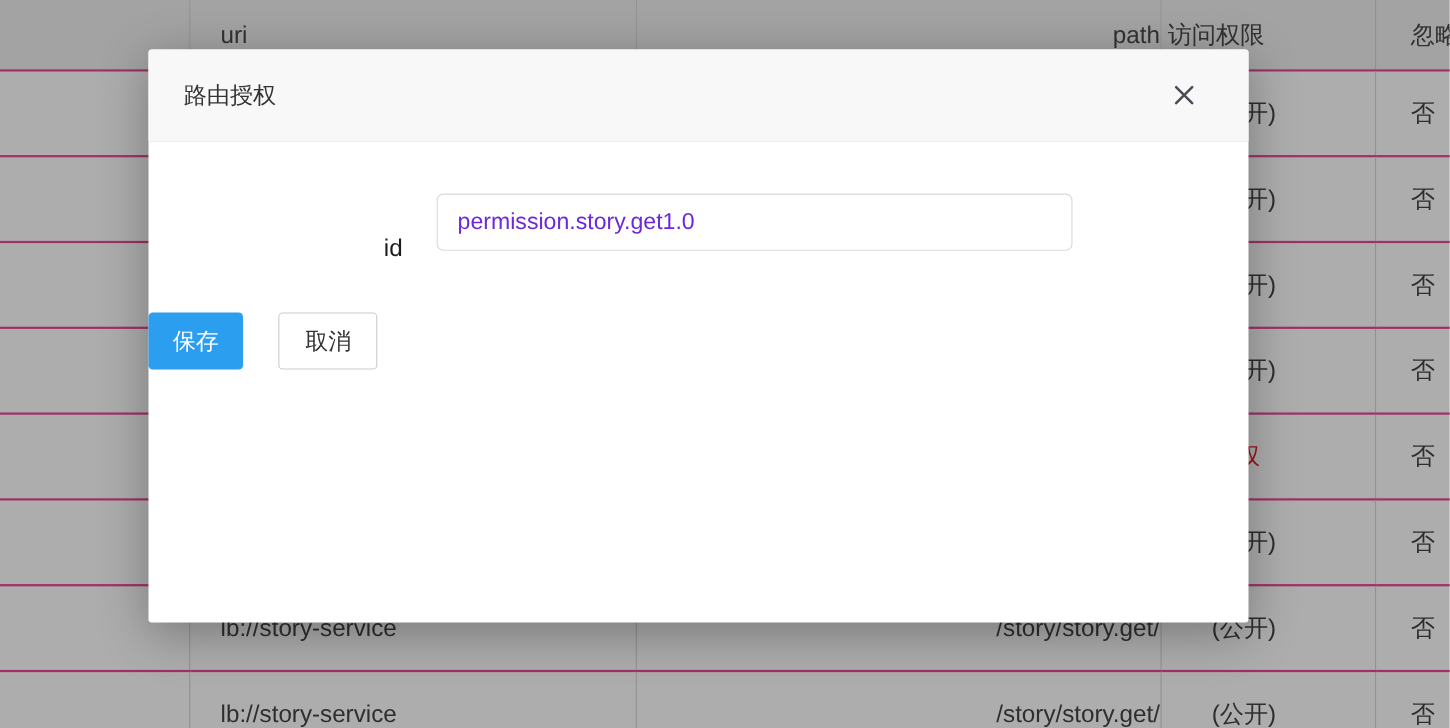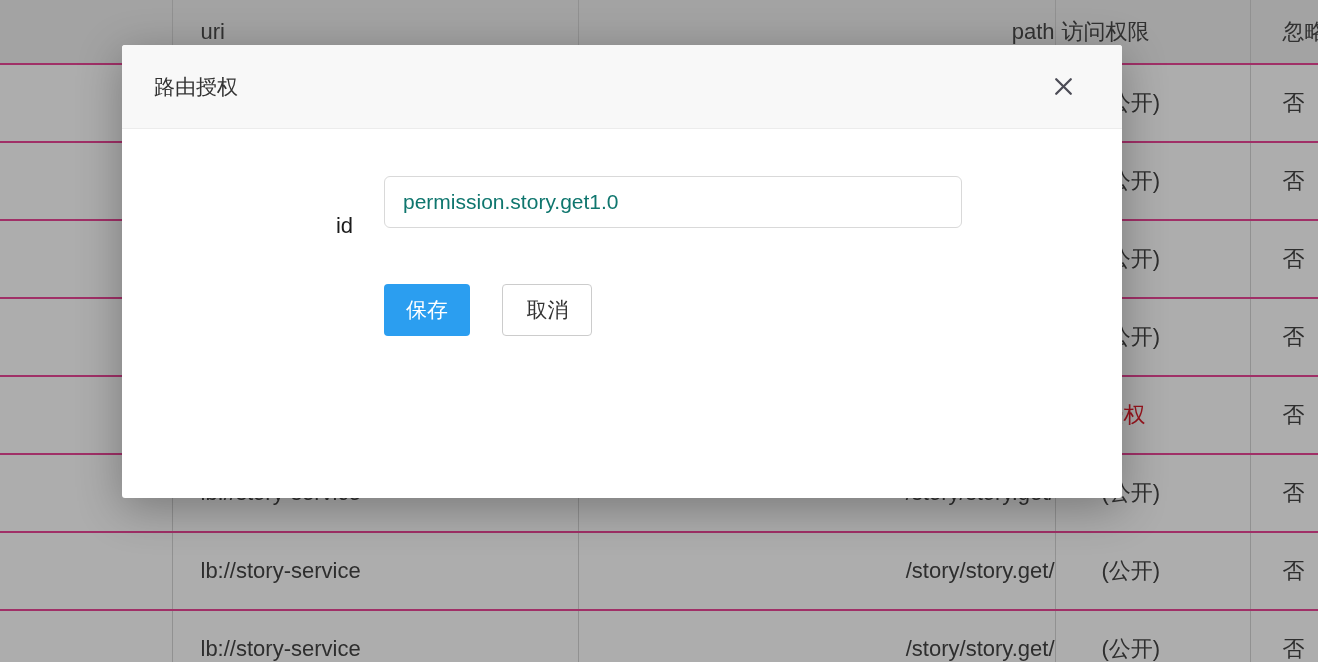--- a/index.html
+++ b/index.html
@@ -16,43 +16,43 @@
   td{height:78px;background:#ffffff;font-size:22px;color:#454545;}
   th.c1,td.c1{padding-left:28px;}
   th.c2,td.c2{padding-left:27px;text-align:right;}
   th.c3{padding-left:6px;}
   td.c3{padding-left:46px;}
   th.c4,td.c4{padding-left:32px;}
   td.red{color:#e01e2c;}
   
   .overlay{position:absolute;left:0;top:0;width:1318px;height:662px;background:rgba(0,0,0,0.32);}
   
-  .modal{position:absolute;left:122px;top:45px;width:1000px;height:453px;background:#fff;
+  .modal{position:absolute;left:135px;top:45px;width:1000px;height:521px;background:#fff;
          border-radius:3px;box-shadow:0 10px 45px rgba(0,0,0,0.30);}
   .modal-header{height:84px;background:#f8f8f8;border-bottom:1px solid #ececec;
                 border-radius:3px 3px 0 0;display:flex;align-items:center;
                 justify-content:space-between;padding:0 32px;box-sizing:border-box;}
   .modal-title{font-size:21px;color:#333;}
   .close-btn{background:none;border:none;padding:4px;cursor:pointer;line-height:0;margin-right:10px;}
   .form-row{display:flex;align-items:center;}
   .form-label{width:262px;text-align:right;padding-right:31px;box-sizing:border-box;
               font-size:22px;color:#1c1c1c;margin-top:48px;}
   .row-id{margin-top:47px;height:52px;}
   .text-input{width:578px;height:52px;box-sizing:border-box;border:1px solid #d9d9d9;
-              border-radius:6px;font-size:21px;color:#0f766e;padding:0 18px;outline:none;
+              border-radius:6px;font-size:21px;color:#6d28d9;padding:0 18px;outline:none;
               font-family:"Liberation Sans","DejaVu Sans",sans-serif;}
   .row-role{margin-top:72px;height:32px;}
   .checkbox-group{display:flex;align-items:center;}
   .cbx{width:32px;height:32px;border-radius:5px;box-sizing:border-box;cursor:pointer;
        display:flex;align-items:center;justify-content:center;background:#fff;border:2px solid #dcdcdc;}
   .cbx.checked{background:#5FB878;border:none;}
   .cbx-label{margin-left:20px;font-size:22px;color:#565656;cursor:pointer;}
   .cbx-item{display:flex;align-items:center;}
   .cbx-item + .cbx-item{margin-left:33px;}
-  .row-buttons{margin-top:56px;padding-left:262px;}
+  .row-buttons{margin-top:56px;}
   .btn{height:52px;border-radius:4px;font-size:21px;cursor:pointer;
        font-family:"Liberation Sans","DejaVu Sans",sans-serif;}
   .btn-save{width:86px;background:#2B9EF0;color:#fff;border:none;}
   .btn-cancel{width:90px;background:#fff;color:#333;border:1px solid #cccccc;margin-left:28px;}
 </style>
 </head>
 <body>
 
 <div class="table-wrap">
   <table>

